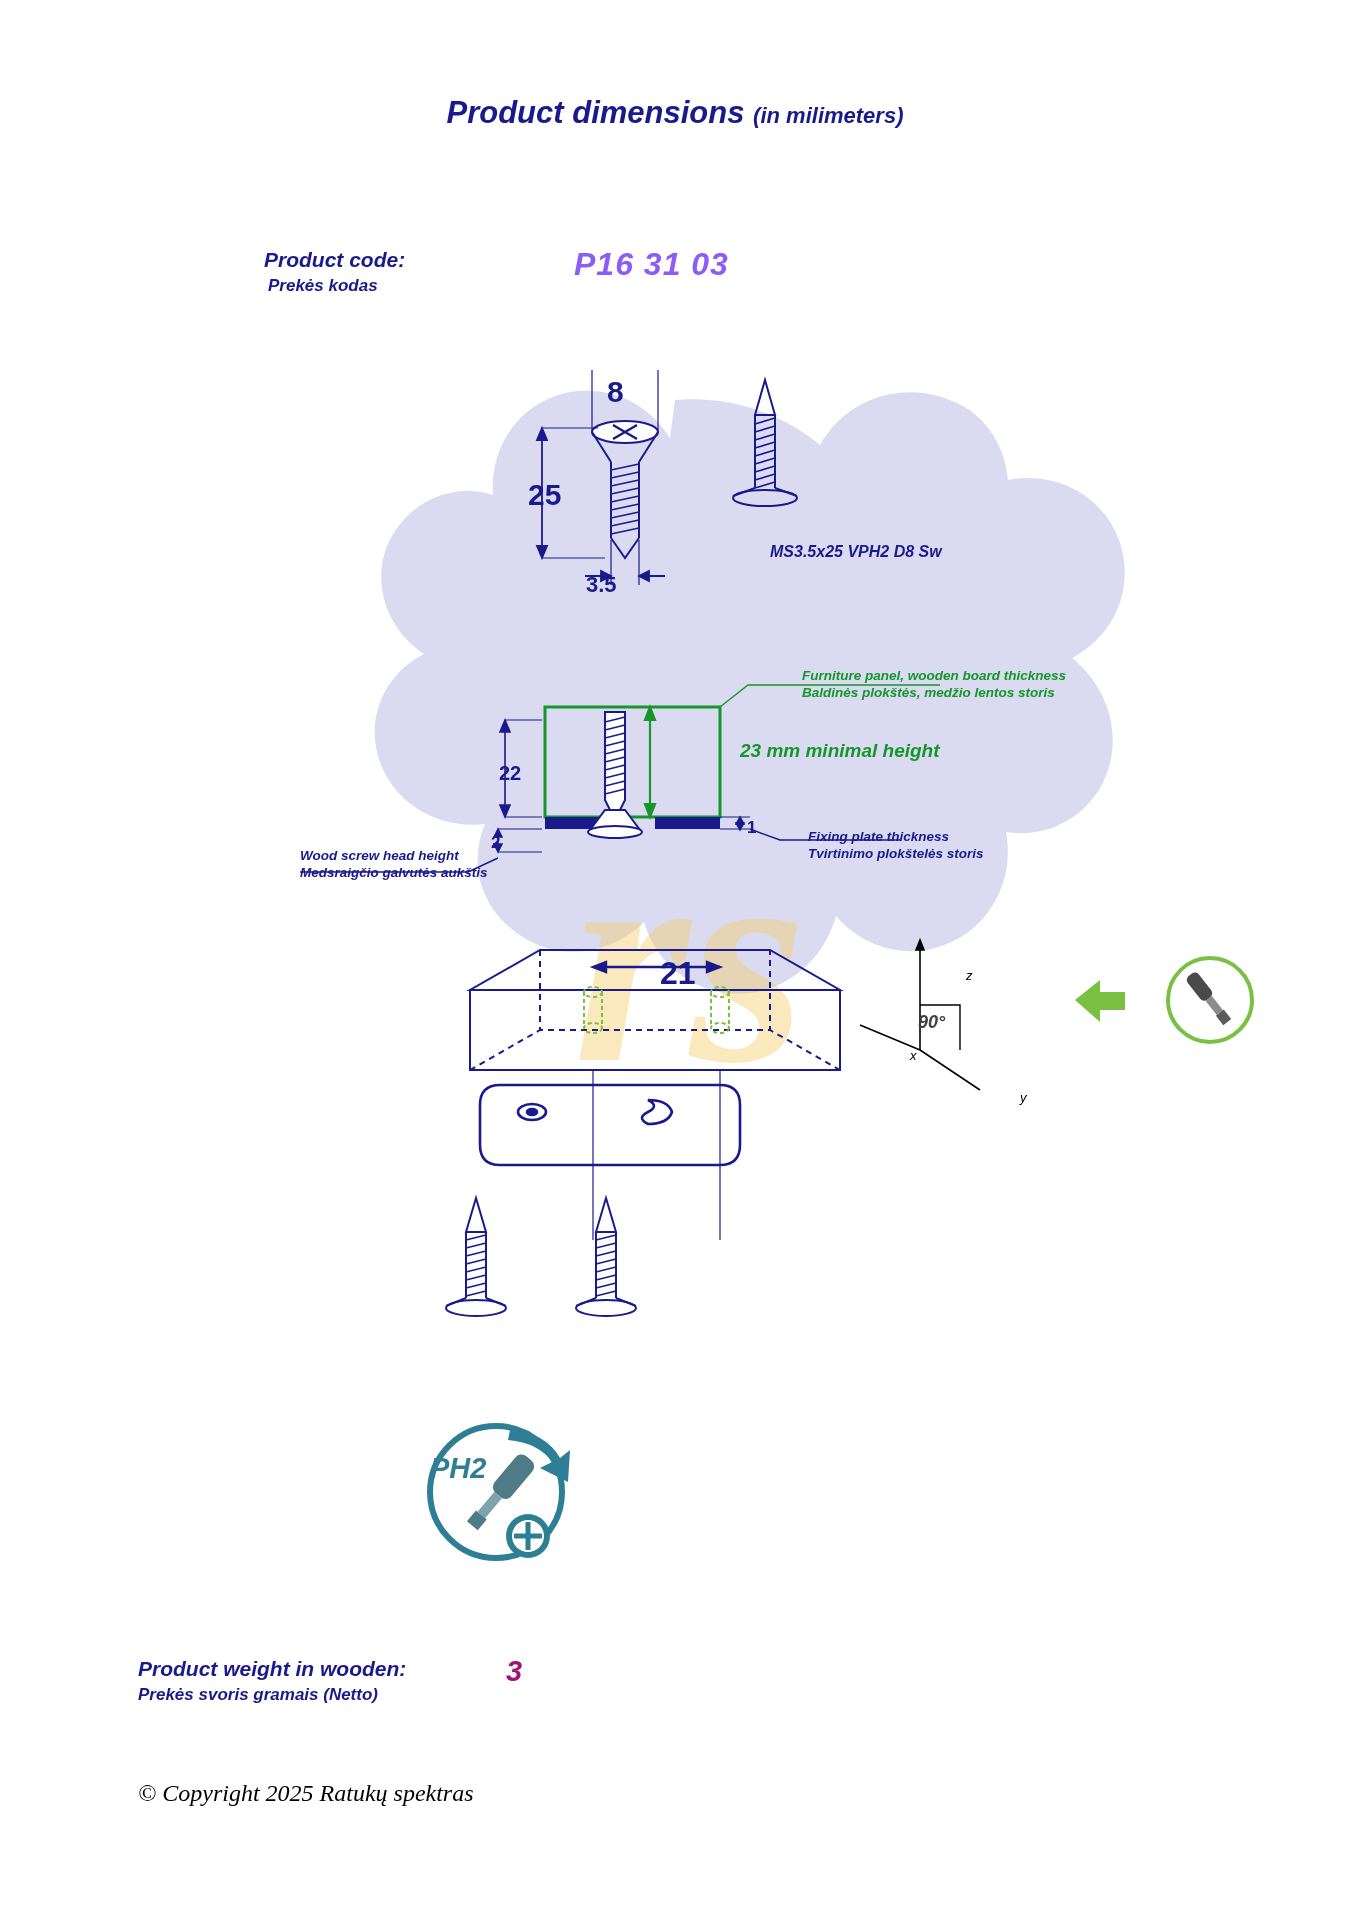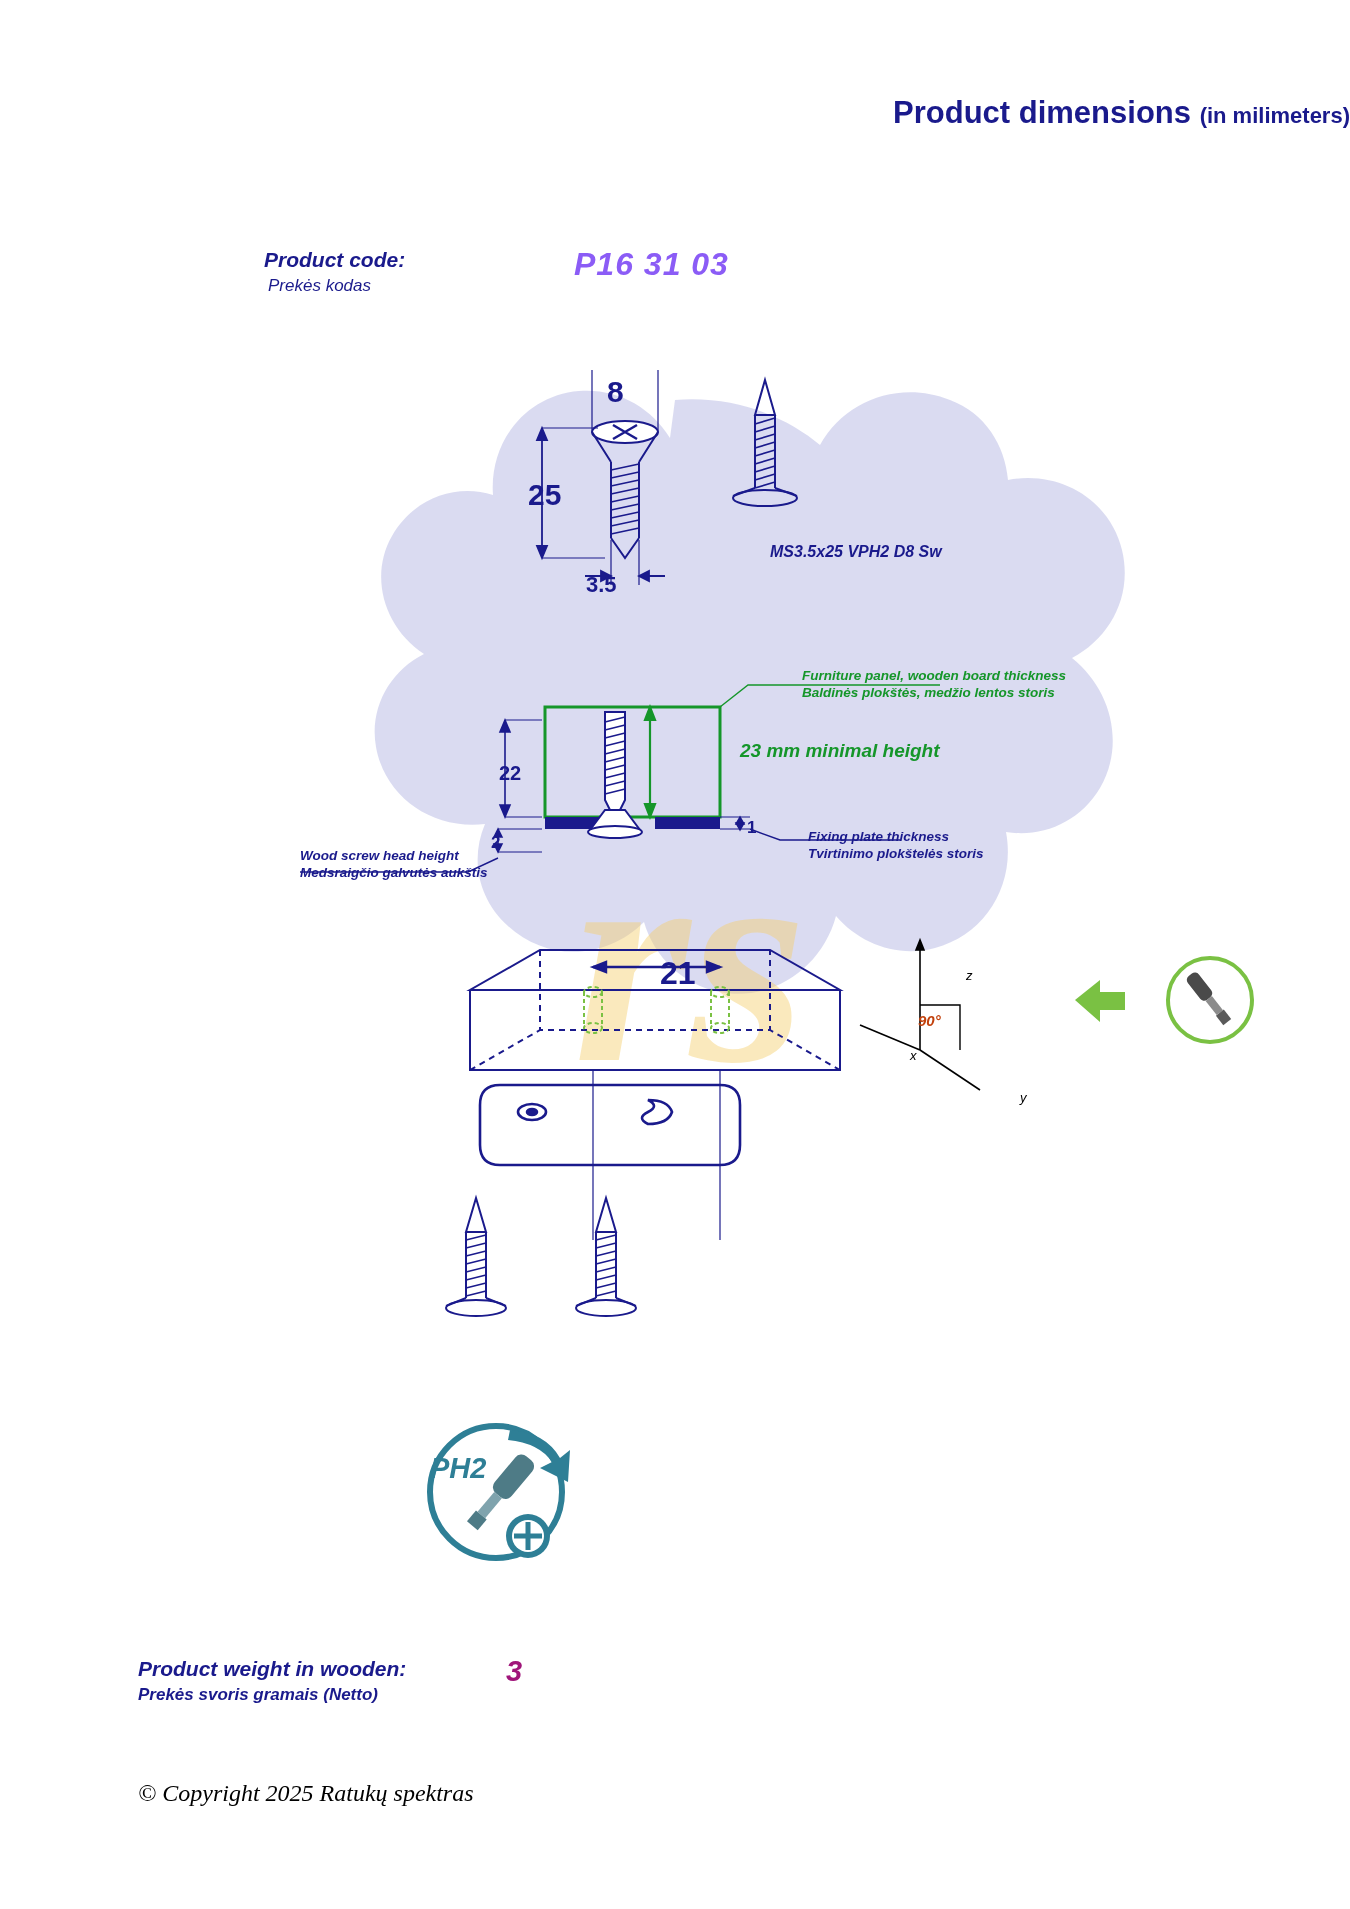--- a/index.html
+++ b/index.html
@@ -18,23 +18,24 @@
     position: absolute;
     left: 0; top: 0;
     width: 1350px;
     height: 1909px;
   }
   
   .title-en {
     position: absolute;
     left: 0; top: 95px;
     width: 1350px;
-    text-align: right;
+    text-align: center;
     font-size: 31px;
     font-weight: bold;
+    font-style: italic;
     color: #1a1a8c;
     letter-spacing: 0px;
   }
   .title-en .sub {
     font-size: 22px;
   }
   .title-lt {
     position: absolute;
     left: 0; top: 140px;
     width: 1350px;
@@ -50,21 +51,21 @@
     left: 264px; top: 248px;
     font-size: 21px;
     font-weight: bold;
     font-style: italic;
     color: #1a1a8c;
   }
   .pc-label-lt {
     position: absolute;
     left: 268px; top: 276px;
     font-size: 17px;
-    font-weight: normal;
+    font-weight: bold;
     font-style: italic;
     color: #1a1a8c;
   }
   .pc-value {
     position: absolute;
     left: 574px; top: 246px;
     font-size: 32px;
     font-weight: bold;
     font-style: italic;
     color: #8b5cf6;
@@ -141,24 +142,24 @@
     position: absolute;
     left: 430px; top: 1452px;
     font-size: 29px;
     font-weight: bold;
     font-style: italic;
     color: #2e7f96;
   }
   .deg-text {
     position: absolute;
     left: 918px; top: 1012px;
-    font-size: 15px;
-    font-weight: bold;
-    font-style: italic;
-    color: #c2410c;
+    font-size: 18px;
+    font-weight: bold;
+    font-style: italic;
+    color: #404040;
   }
   .axis-lbl {
     position: absolute;
     font-size: 13px;
     font-style: italic;
     color: #000000;
   }
   .step-num {
     position: absolute;
     left: 1052px; top: 1040px;

